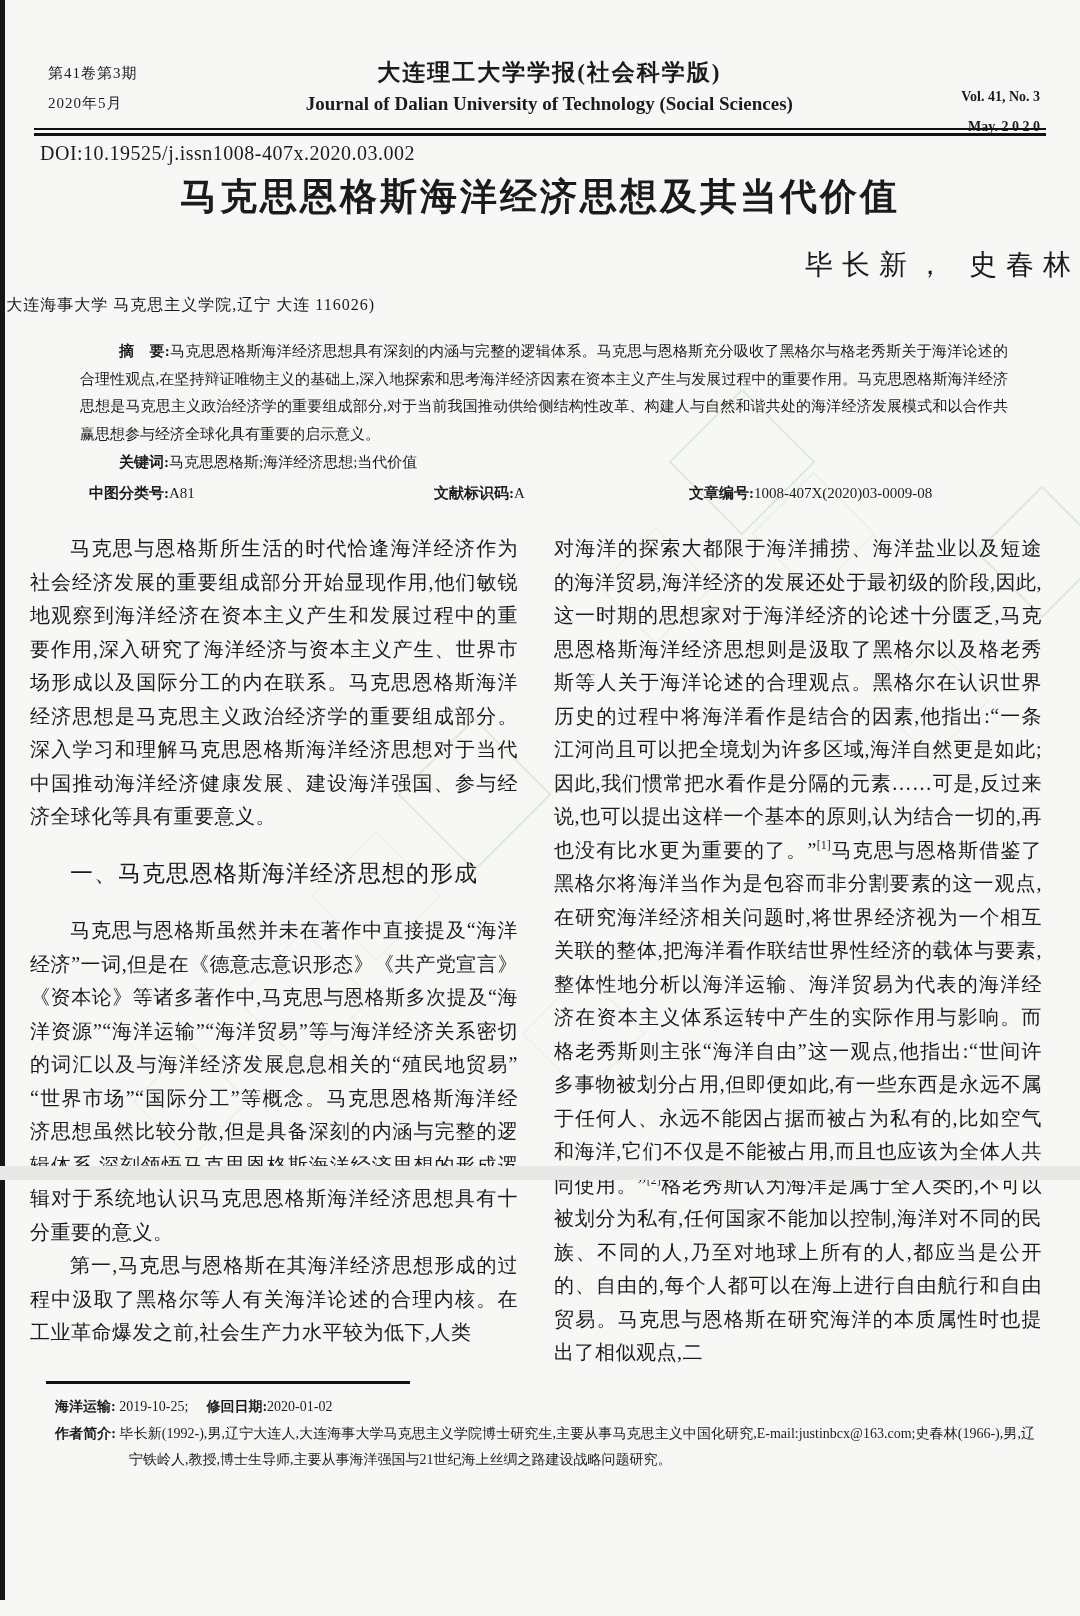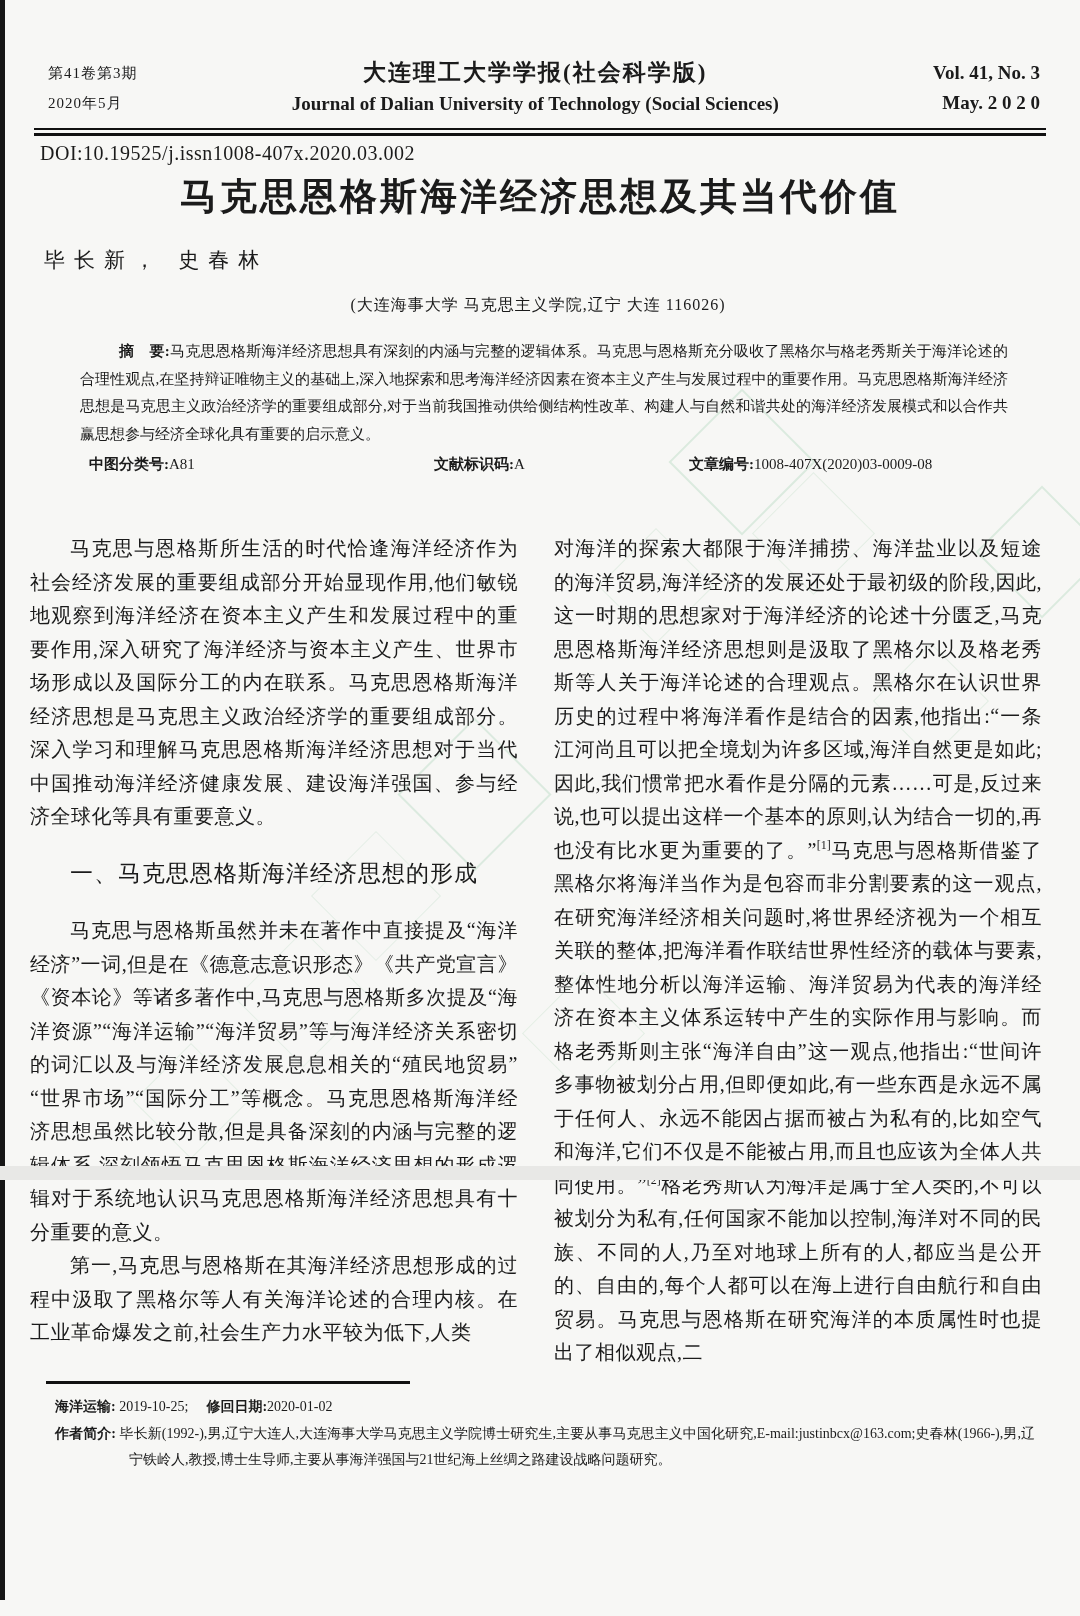--- a/index.html
+++ b/index.html
@@ -24,40 +24,40 @@
 
   
   .journal-header{
     position:absolute;top:58px;left:48px;right:40px;
     display:flex;justify-content:space-between;align-items:flex-start;
   }
   .jh-left{font-size:15px;line-height:30px;letter-spacing:1px;}
   .jh-center{text-align:center;flex:1;margin:0 10px;}
   .jh-center .cn{font-size:23px;font-weight:bold;letter-spacing:2px;line-height:30px;}
   .jh-center .en{font-size:19px;font-weight:bold;line-height:32px;}
-  .jh-right{font-size:19px;font-weight:bold;line-height:30px;text-align:right;white-space:nowrap;}
+  .jh-right{font-size:14px;font-weight:bold;line-height:30px;text-align:right;white-space:nowrap;margin-top:24px;}
 
   .double-rule{
     position:absolute;top:128px;left:34px;right:34px;height:3px;
     border-top:2px solid #111;border-bottom:3px solid #111;
   }
   .doi{position:absolute;top:142px;left:40px;font-size:20px;letter-spacing:.5px;}
 
   
   .title{
     position:absolute;top:172px;left:40px;right:40px;margin:0;
     text-align:center;font-size:37px;font-weight:bold;letter-spacing:3px;
   }
   .authors{
     position:absolute;top:246px;left:0;right:0;
-    text-align:left;font-size:21px;letter-spacing:9px;margin-left:44px;
+    text-align:right;font-size:28px;letter-spacing:9px;margin-left:44px;
   }
   .affiliation{
     position:absolute;top:295px;left:0;right:4px;
-    text-align:center;font-size:16px;letter-spacing:1px;
+    text-align:left;font-size:16px;letter-spacing:1px;
   }
 
   
   .meta{position:absolute;top:338px;left:80px;width:928px;font-size:15px;line-height:27.5px;}
   .meta p{margin:0;text-align:justify;}
   .abstract{text-indent:2.6em;}
   .label-b{font-weight:bold;}
   .keywords{padding-left:2.6em;margin-top:1px !important;}
   .code-line{display:flex;padding-left:.6em;margin-top:3px !important;}
   .code-item{white-space:nowrap;}
@@ -123,20 +123,21 @@
   <div class="double-rule"></div>
 
   <div class="doi">DOI:10.19525/j.issn1008-407x.2020.03.002</div>
 
   <h1 class="title">马克思恩格斯海洋经济思想及其当代价值</h1>
   <div class="authors">毕长新， 史春林</div>
   <div class="affiliation">(大连海事大学 马克思主义学院,辽宁 大连 116026)</div>
 
   <section class="meta">
     <p class="abstract"><span class="label-b">摘　要:</span><span>马克思恩格斯海洋经济思想具有深刻的内涵与完整的逻辑体系。马克思与恩格斯充分吸收了黑格尔与格老秀斯关于海洋论述的合理性观点,在坚持辩证唯物主义的基础上,深入地探索和思考海洋经济因素在资本主义产生与发展过程中的重要作用。马克思恩格斯海洋经济思想是马克思主义政治经济学的重要组成部分,对于当前我国推动供给侧结构性改革、构建人与自然和谐共处的海洋经济发展模式和以合作共赢思想参与经济全球化具有重要的启示意义。</span></p>
+    <p class="keywords"><span class="label-b">关键词:</span><span>马克思恩格斯;海洋经济思想;当代价值</span></p>
     <p class="code-line">
       <span class="code-item c1"><span class="label-b">中图分类号:</span><span>A81</span></span>
       <span class="code-item c2"><span class="label-b">文献标识码:</span><span>A</span></span>
       <span class="code-item c3"><span class="label-b">文章编号:</span><span>1008-407X(2020)03-0009-08</span></span>
     </p>
   </section>
 
   <section class="columns">
     <div class="col">
       <p>马克思与恩格斯所生活的时代恰逢海洋经济作为社会经济发展的重要组成部分开始显现作用,他们敏锐地观察到海洋经济在资本主义产生和发展过程中的重要作用,深入研究了海洋经济与资本主义产生、世界市场形成以及国际分工的内在联系。马克思恩格斯海洋经济思想是马克思主义政治经济学的重要组成部分。深入学习和理解马克思恩格斯海洋经济思想对于当代中国推动海洋经济健康发展、建设海洋强国、参与经济全球化等具有重要意义。</p>

